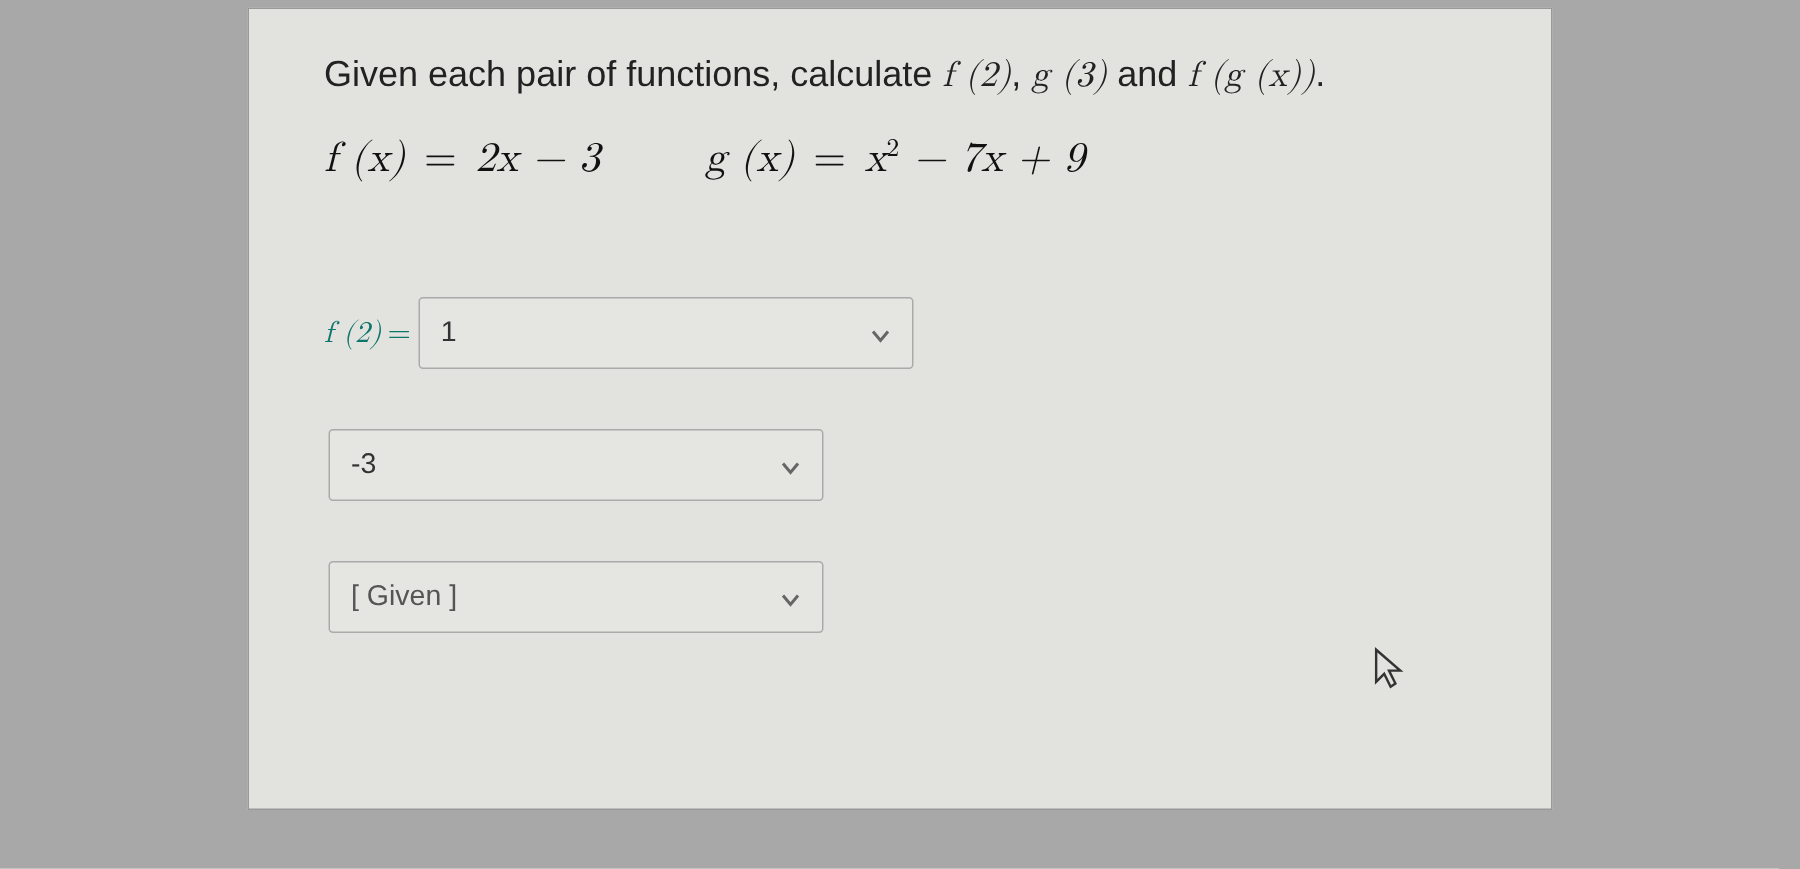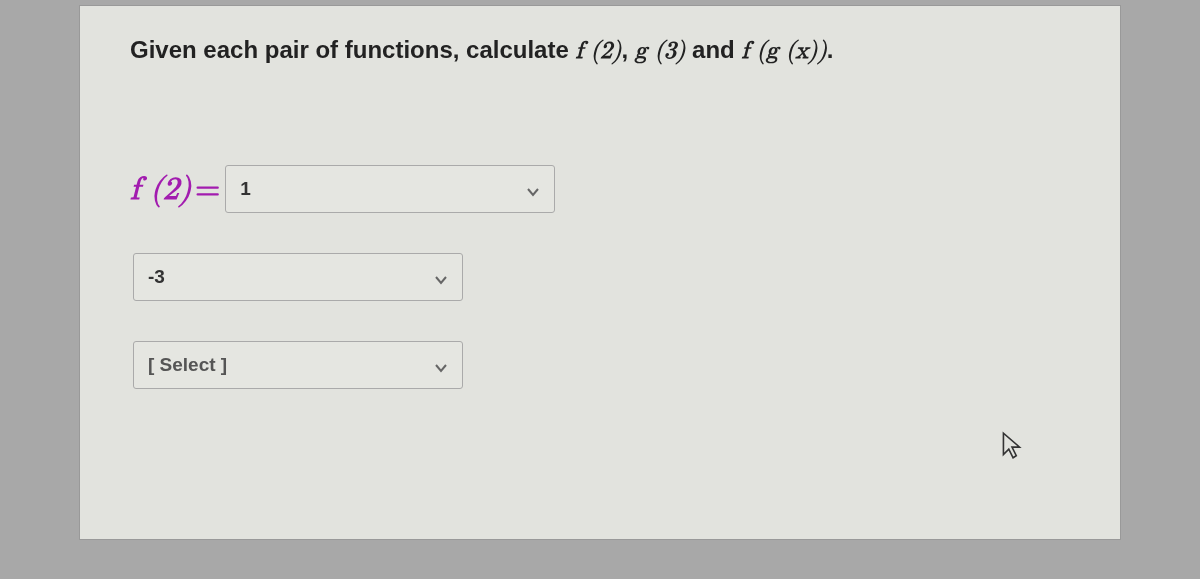--- a/index.html
+++ b/index.html
@@ -14,26 +14,25 @@
       display: flex;
       justify-content: center;
       align-items: flex-start;
       padding-top: 5px;
       font-family: Georgia, 'Times New Roman', serif;
       position: relative;
       overflow: hidden;
     }
     .question-box {
       background: #e2e3de;
-      width: 1042px;
+      width: 870px;
       height: 535px;
       padding: 30px 50px;
       border: 1px solid #999;
       position: relative;
-      font-weight: bold;
     }
     .instruction {
       font-size: 24px;
       color: #222;
       font-family: Arial, Helvetica, sans-serif;
       margin-bottom: 24px;
     }
     .instruction .math-inline {
       font-family: 'Latin Modern Math', 'Cambria Math', Georgia, serif;
       font-style: italic;
@@ -58,23 +57,23 @@
       font-style: normal;
       vertical-align: super;
     }
     .answer-row {
       display: flex;
       align-items: center;
       margin-bottom: 40px;
     }
     .answer-label {
       font-family: 'Latin Modern Math', 'Cambria Math', Georgia, serif;
-      font-size: 32px;
+      font-size: 20px;
       font-style: italic;
-      color: #a21caf;
+      color: #0f766e;
       display: inline-block;
       white-space: nowrap;
     }
     .answer-label .op {
       font-style: normal;
       margin: 0 2px 0 0;
     }
     .answer-label .lbl-f2 { margin-right: 4px; }
     .select-box {
       border: 1px solid #aaa;
@@ -128,20 +127,26 @@
 </head>
 <body>
 
 <div class="question-box">
 
   <div class="instruction">
     <span>Given each pair of functions, calculate </span><span class="math-inline">f (2)</span><span>, </span><span class="math-inline">g (3)</span><span> and </span><span class="math-inline">f (g (x))</span><span>.</span>
   </div>
 
   <div class="functions-row">
+    <div class="math">
+      <span>f (x)</span><span class="op"> = </span><span>2x − 3</span>
+    </div>
+    <div class="math">
+      <span>g (x)</span><span class="op"> = </span><span>x</span><sup>2</sup><span> − 7x + 9</span>
+    </div>
   </div>
 
   <div class="answer-row">
     <span class="answer-label">
       <span class="lbl-f2">f (2)</span><span class="op">=</span>
     </span>
     <div class="select-box selected">
       <span>1</span>
       <span class="chevron">
         <svg viewBox="0 0 14 14">
@@ -157,21 +162,21 @@
       <span class="chevron">
         <svg viewBox="0 0 14 14">
             <polyline points="2,4 7,10 12,4"></polyline>
           </svg>
       </span>
     </div>
   </div>
 
   <div class="answer-row">
     <div class="select-box placeholder">
-      <span>[ Select ]</span>
+      <span>[ Given ]</span>
       <span class="chevron">
         <svg viewBox="0 0 14 14">
             <polyline points="2,4 7,10 12,4"></polyline>
           </svg>
       </span>
     </div>
   </div>
 
   <div class="cursor-pointer">
     <svg viewBox="0 0 24 28">

